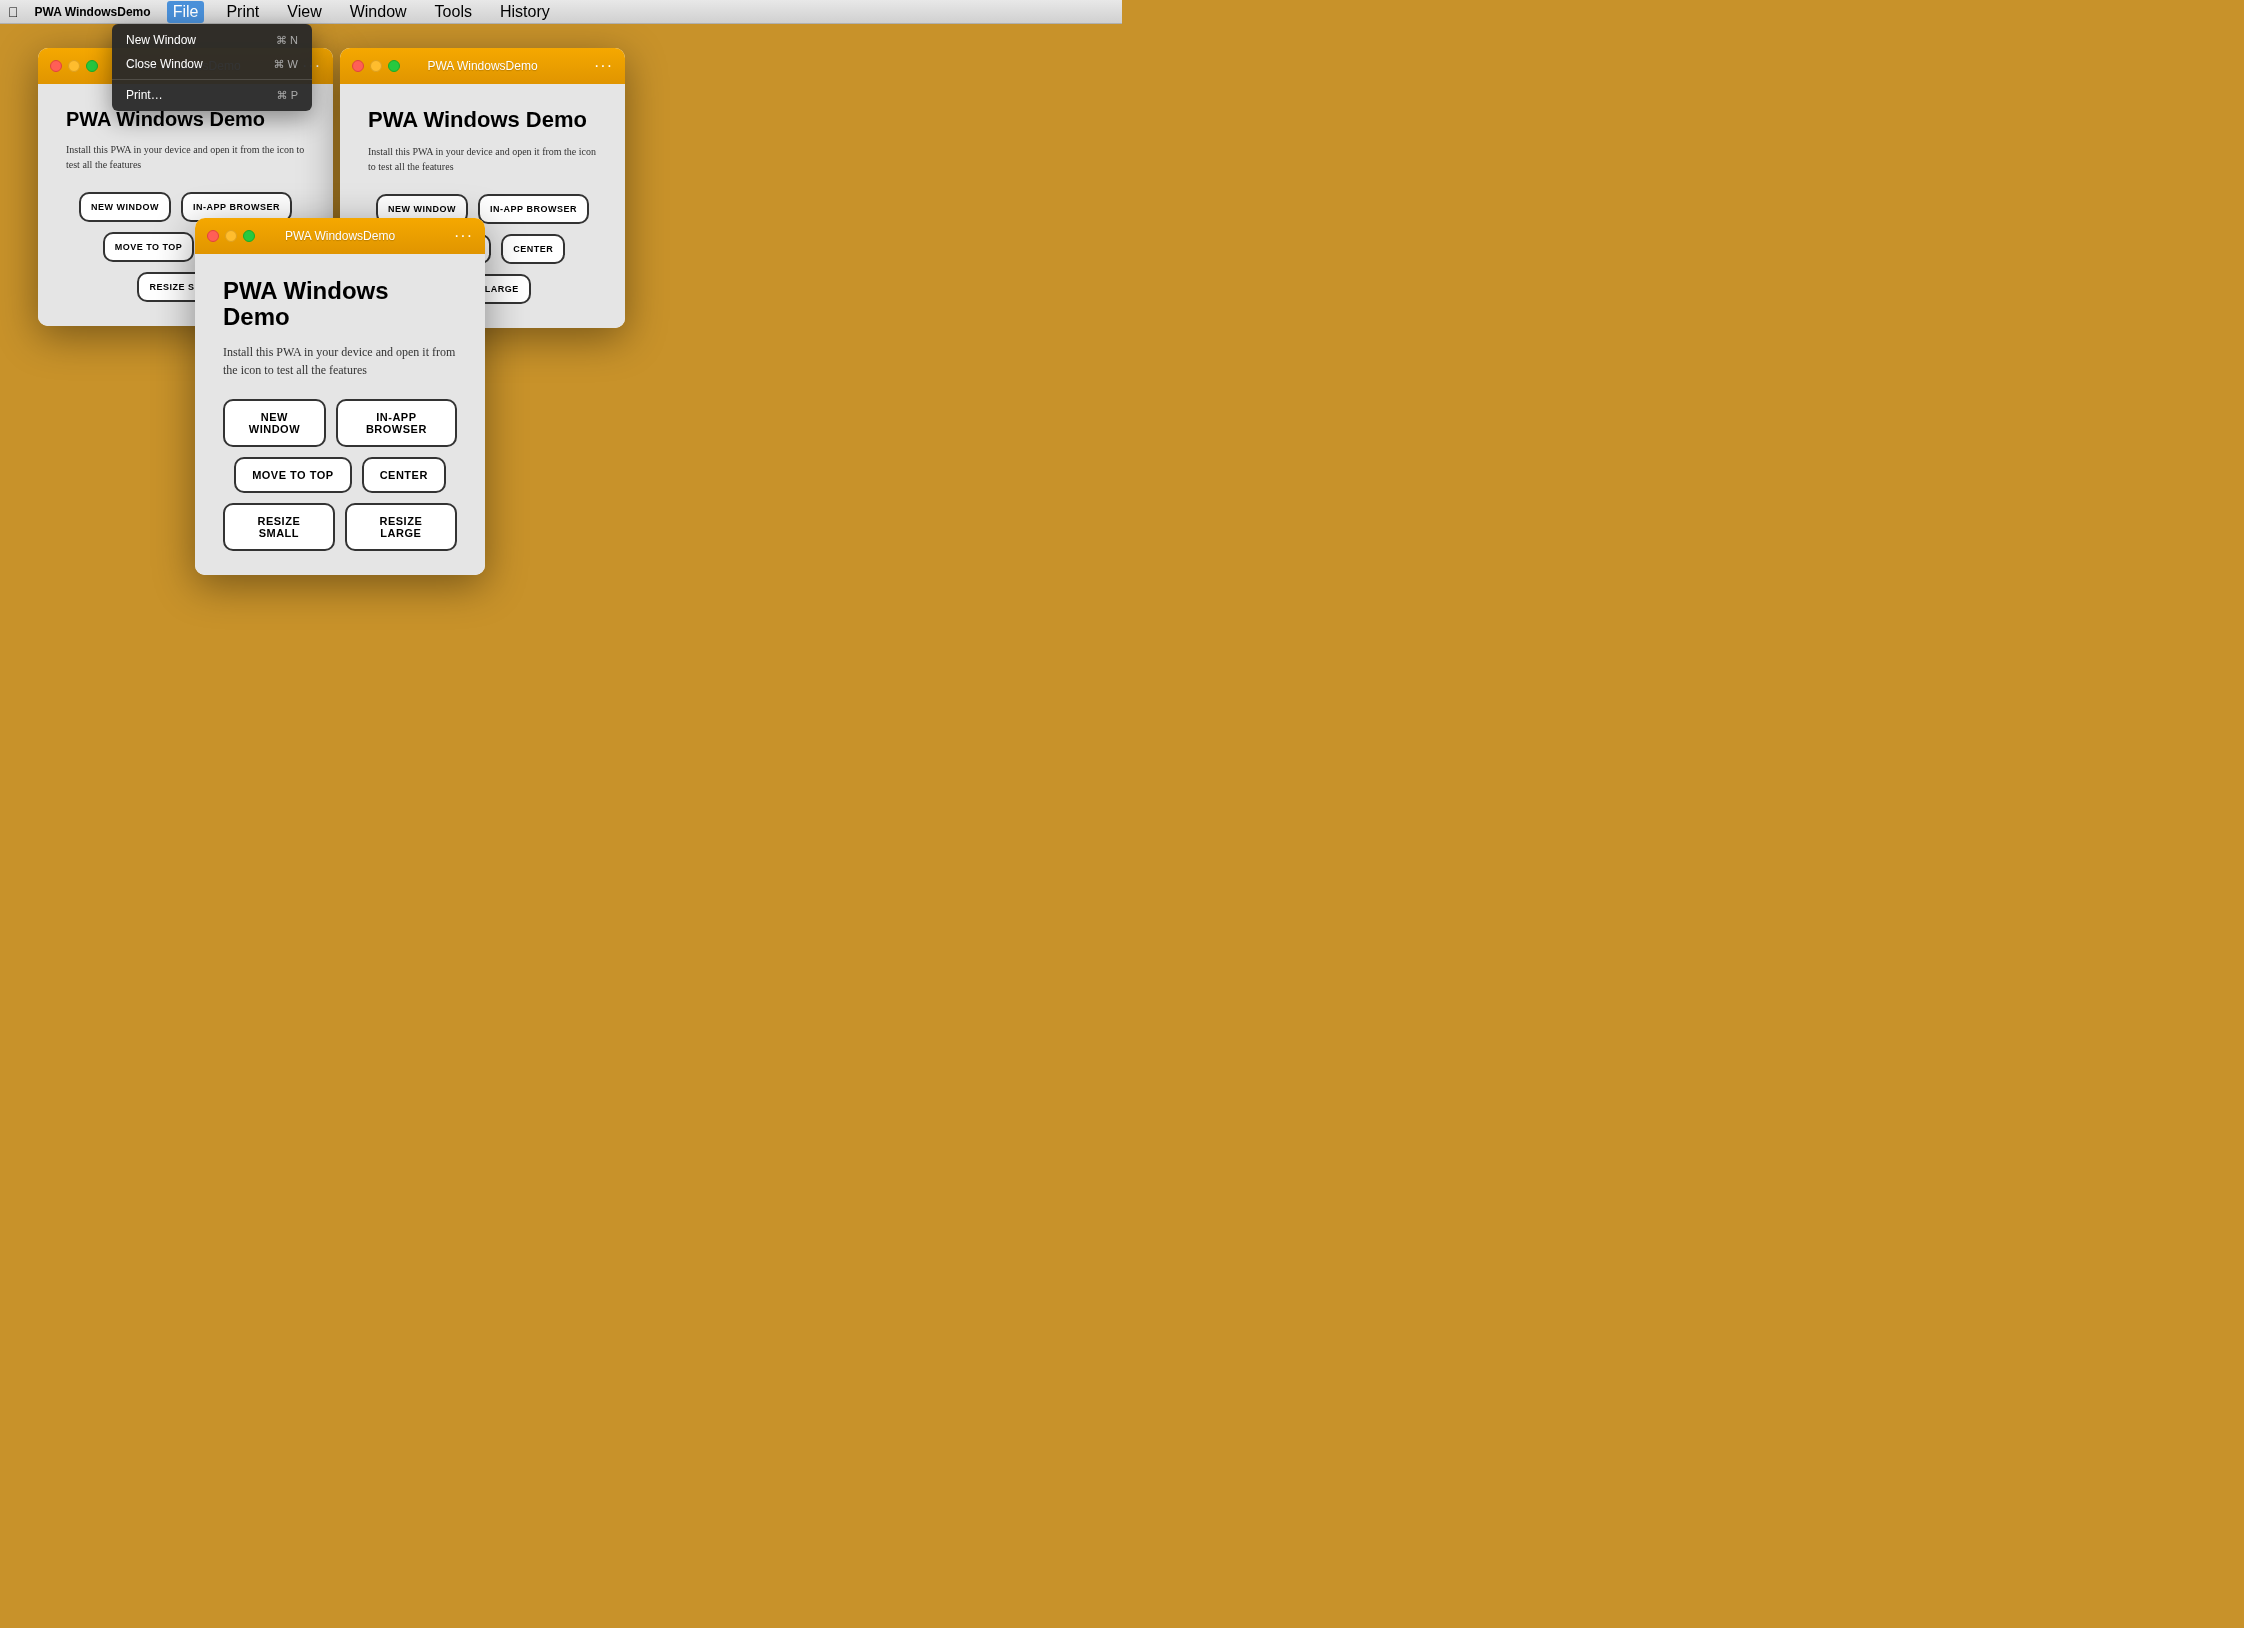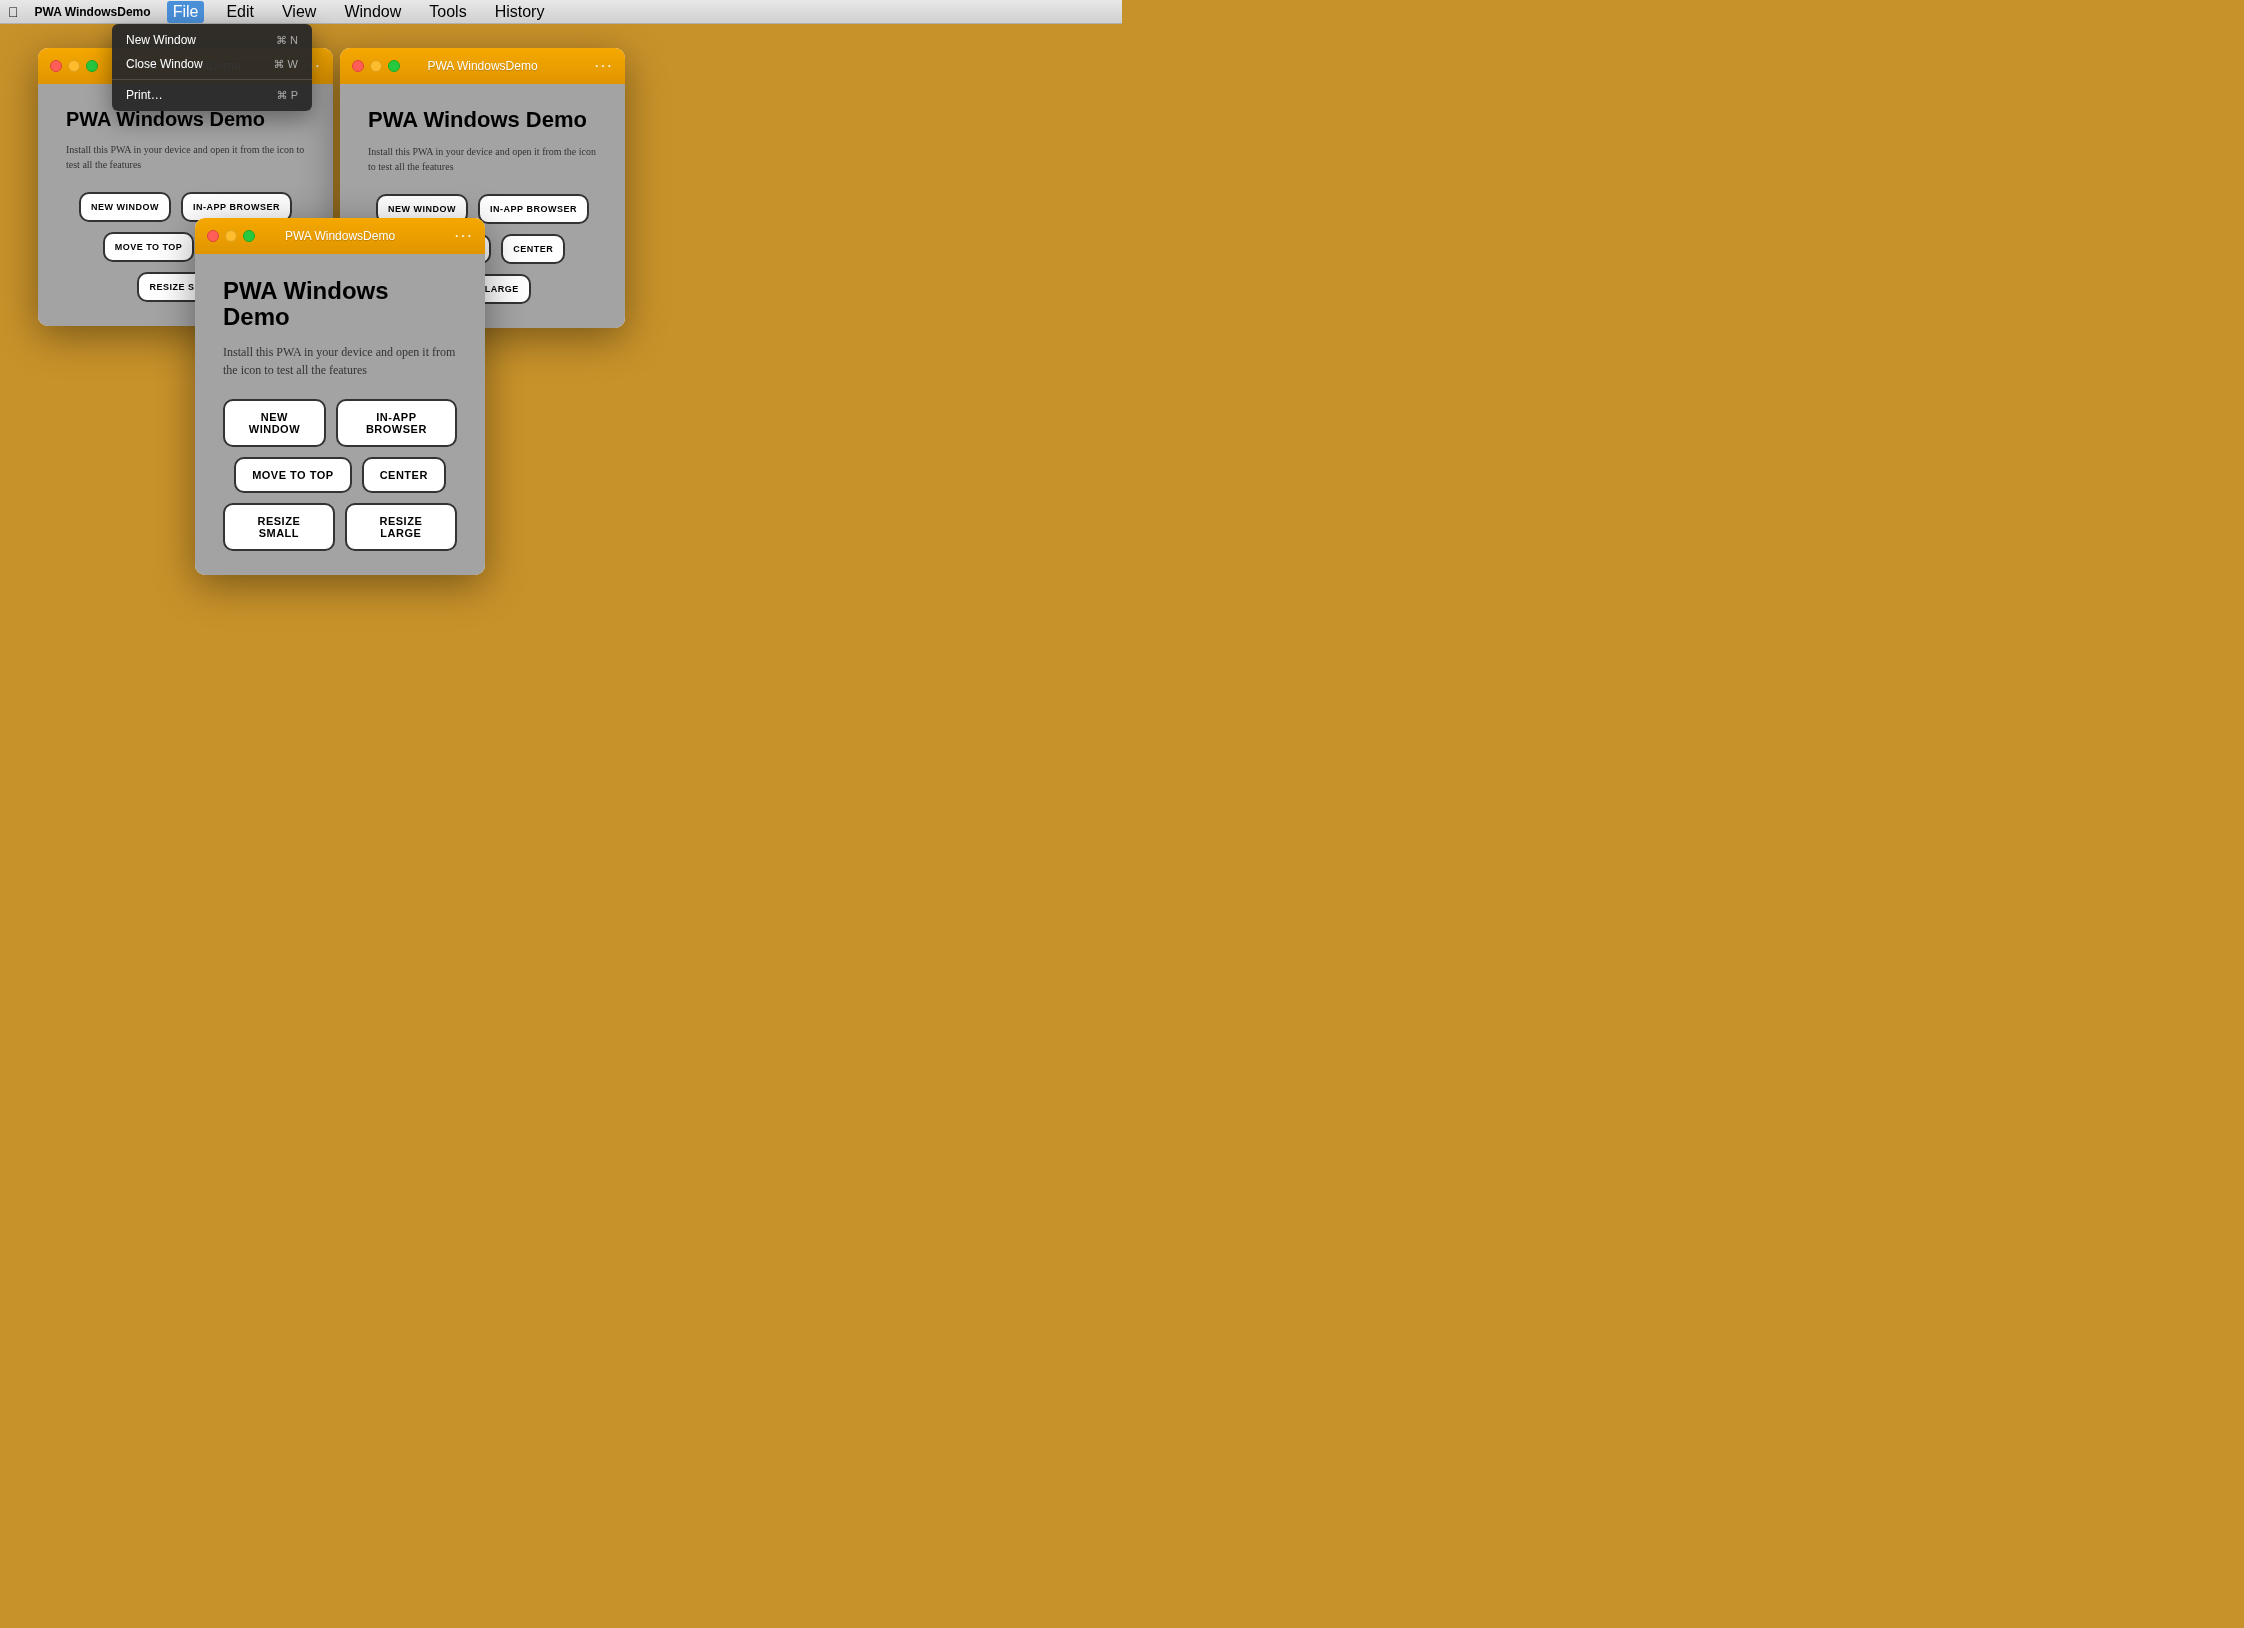--- a/index.html
+++ b/index.html
@@ -133,21 +133,21 @@
     .window-dots {
       position: absolute;
       right: 12px;
       font-size: 16px;
       color: #fff;
       letter-spacing: 1px;
     }
 
     .window-content {
       padding: 24px 28px;
-      background: #a3a3a3;
+      background: #e5e5e5;
     }
 
     .pwa-title {
       font-size: 24px;
       font-weight: 800;
       color: #000;
       margin-bottom: 12px;
       line-height: 1.1;
     }
 
@@ -212,21 +212,21 @@
     .window-back-right .pwa-desc { font-size: 10px; }
     .window-back-right .pwa-btn { font-size: 9px; padding: 8px 10px; }
   </style>
 </head>
 <body>
 
 <div class="menubar">
   <span class="menubar-apple"></span>
   <span class="menubar-app-name">PWA WindowsDemo</span>
   <span class="menubar-item active">File</span>
-  <span class="menubar-item">Edit</span>
+  <span class="menubar-item">Print</span>
   <span class="menubar-item">View</span>
   <span class="menubar-item">Window</span>
   <span class="menubar-item">Tools</span>
   <span class="menubar-item">History</span>
 </div>
 
 <div class="dropdown-menu">
   <div class="dropdown-item">
     <span>New Window</span>
     <span class="shortcut">⌘ N</span>

